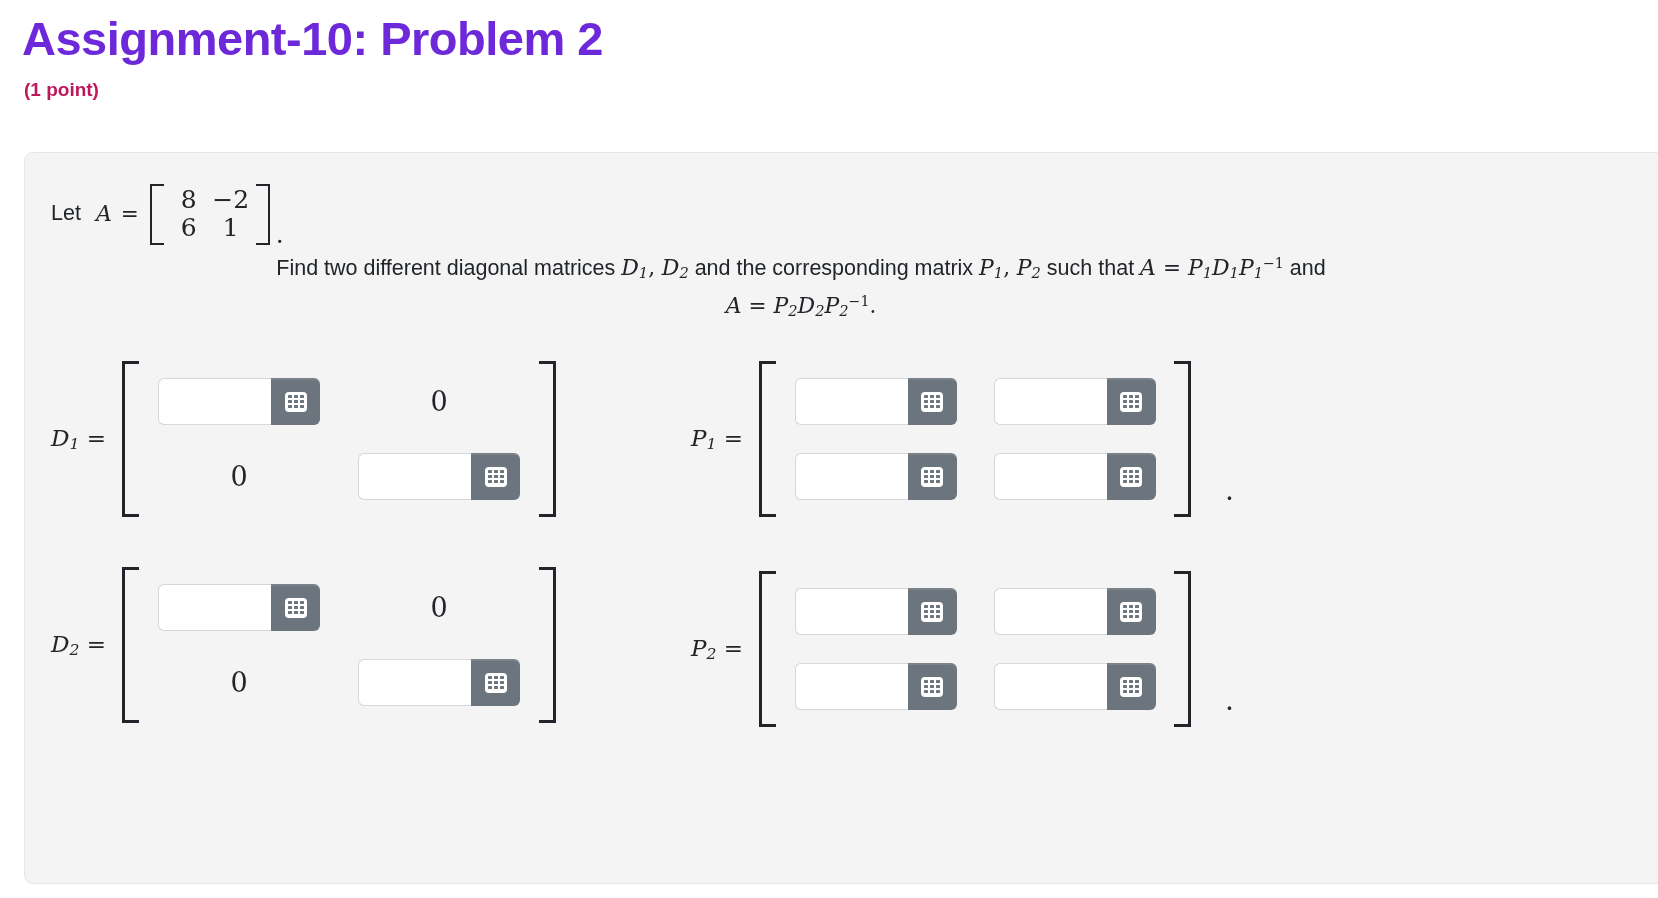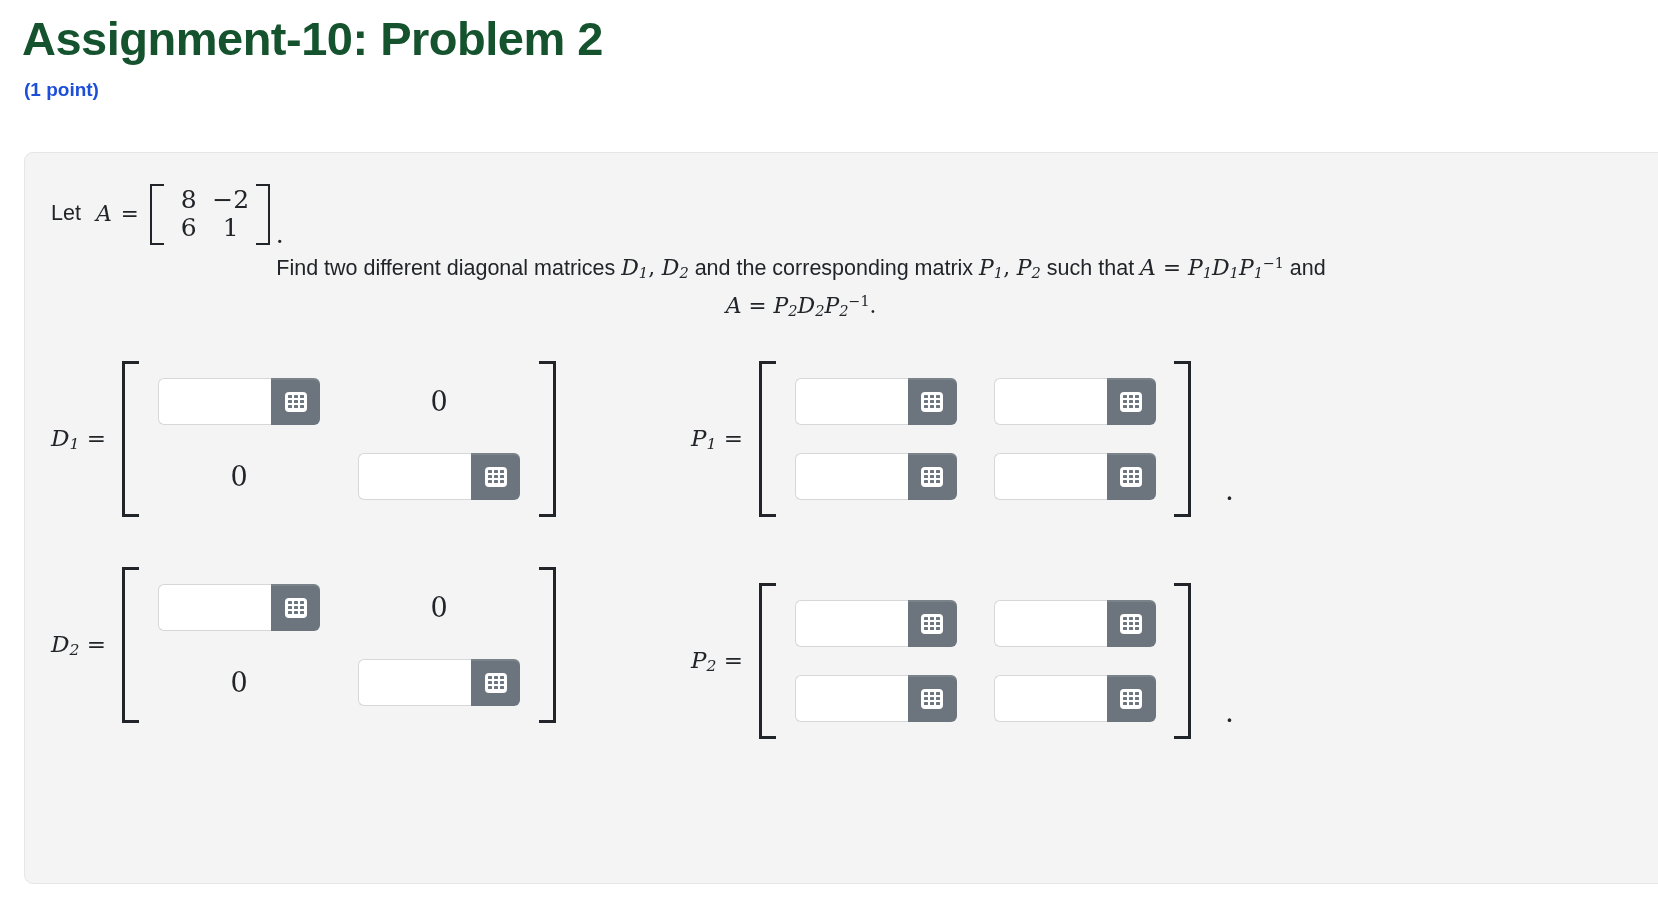--- a/index.html
+++ b/index.html
@@ -17,27 +17,27 @@
 
   
   .page-header {
     padding: 14px 0 0 22px;
   }
   .page-title {
     font-size: 47px;
     font-weight: bold;
     letter-spacing: -0.5px;
     line-height: 1.08;
-    color: #14532d;
+    color: #6d28d9;
     margin: 0;
   }
   .point-value {
     font-size: 19px;
     font-weight: bold;
-    color: #1d4ed8;
+    color: #be185d;
     margin: 14px 0 0 2px;
   }
 
   
   .problem-card {
     position: absolute;
     left: 24px;
     top: 152px;
     width: 1700px;
     height: 732px;
@@ -452,21 +452,21 @@
                     <i></i>
                     <i></i>
                   </span>
               </button>
             </span>
           </div>
         </div>
         <span class="big-bracket right"></span>
       </div>
 
-      <div class="matrix-group" style="left:640px; top:16px;">
+      <div class="matrix-group" style="left:640px; top:4px;">
         <span class="matrix-label"><span>P</span><sub class="msub">2</sub> <span class="mathop">=</span></span>
         <span class="big-bracket left"></span>
         <div class="cells-grid p-grid">
           <div>
             <span class="answer-widget">
               <input class="answer-input" type="text" value="" style="">
               <button class="keypad-button">
                 <span class="keypad-icon">
                     <i></i>
                     <i></i>

